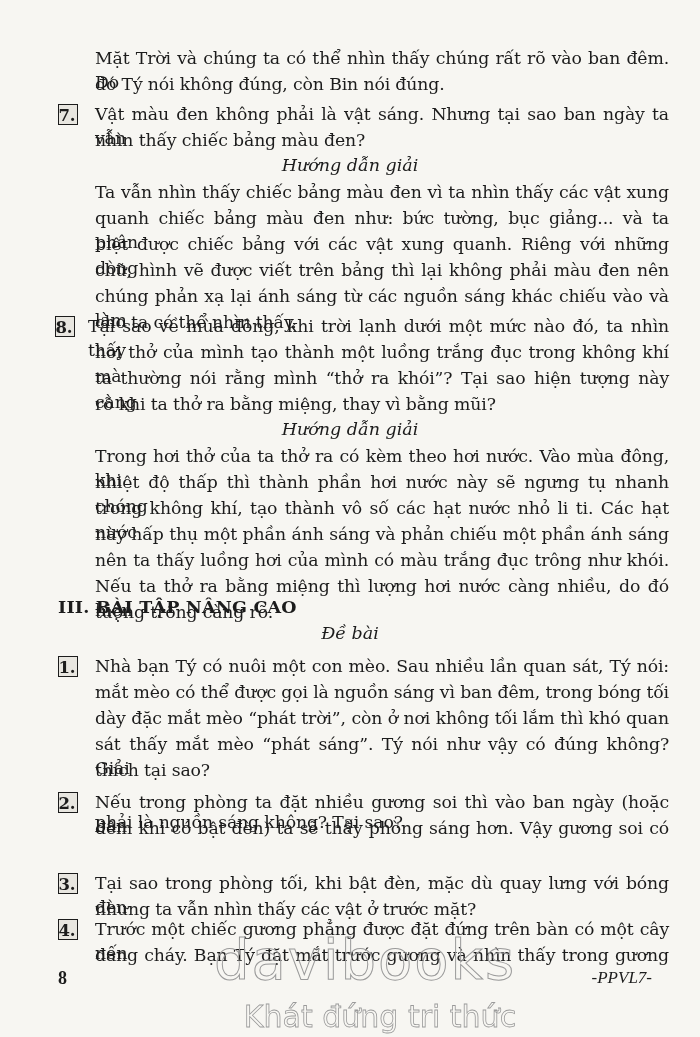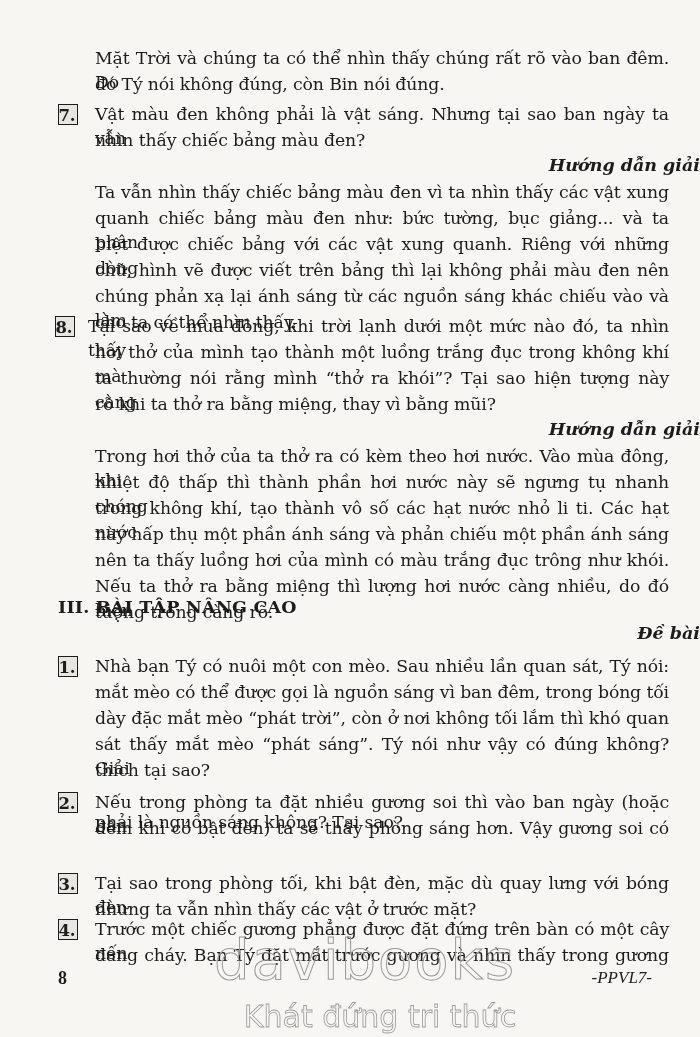--- a/index.html
+++ b/index.html
@@ -30,23 +30,23 @@
     }
     .just {
       width: 574px;
       text-align: justify;
       text-align-last: justify;
       white-space: normal;
     }
     .heading {
       position: absolute;
       font-size: 17.5px;
-      font-weight: bold;
+      font-weight: normal;
       font-style: italic;
-      text-align: right;
+      text-align: center;
       width: 700px;
       left: 0;
     }
     .section-title {
       position: absolute;
       left: 58px;
       font-weight: bold;
       font-size: 17.5px;
       letter-spacing: 0.2px;
     }

